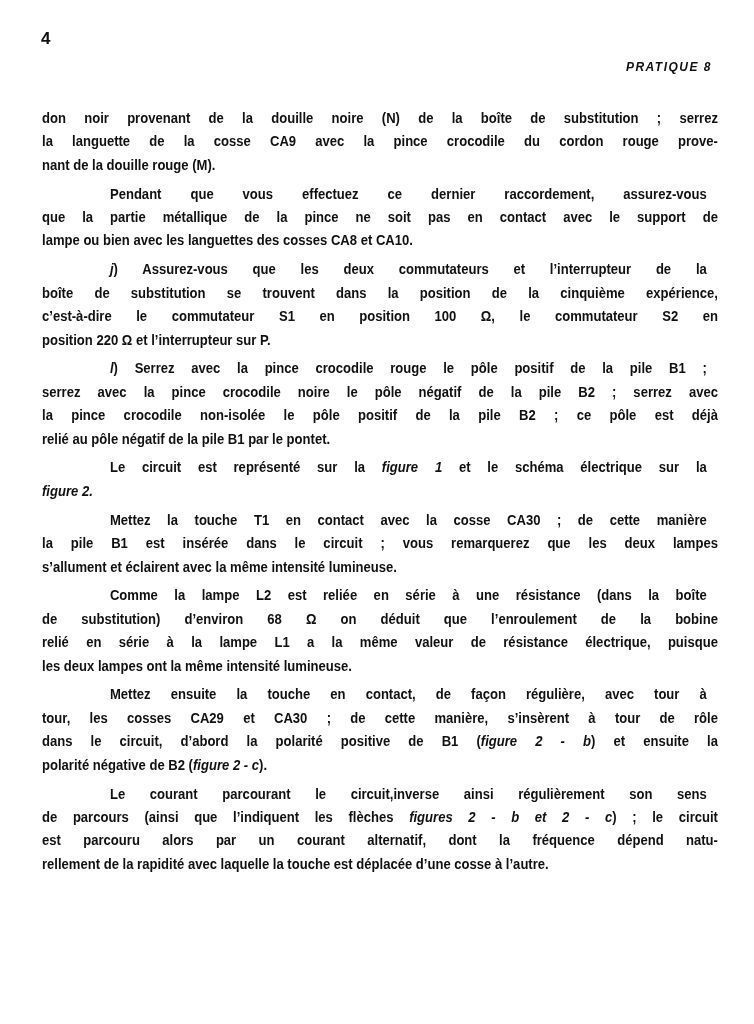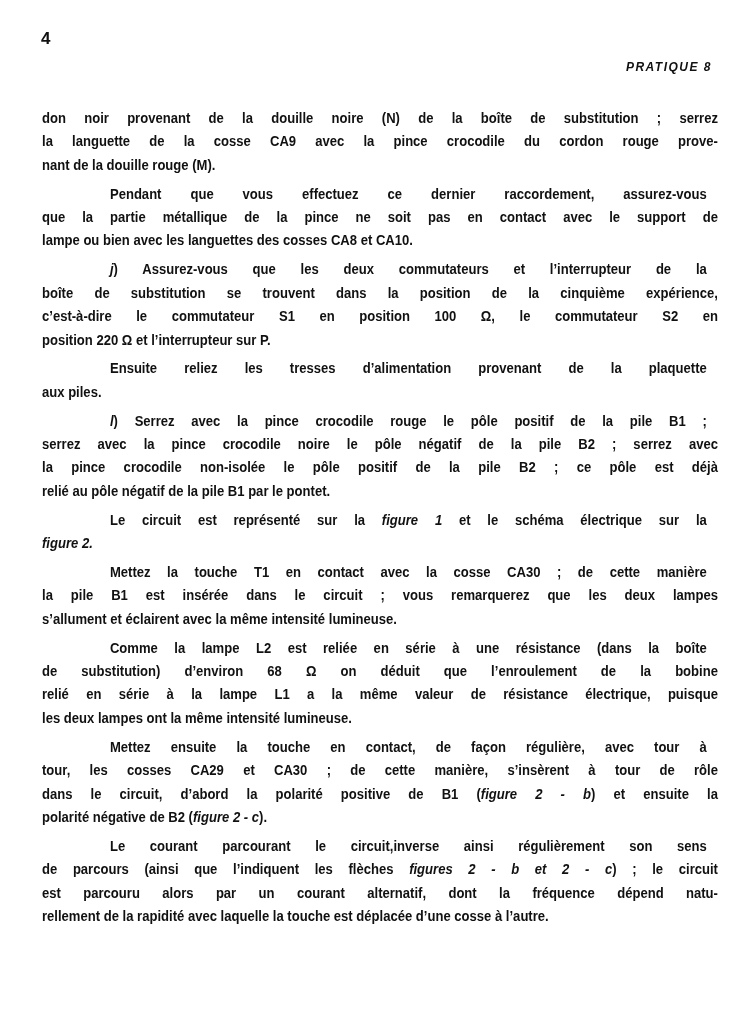--- a/index.html
+++ b/index.html
@@ -52,24 +52,20 @@
         <span class="line"><span>que la partie métallique de la pince ne soit pas en contact avec le support de</span></span>
         <span class="line last"><span>lampe ou bien avec les languettes des cosses CA8 et CA10.</span></span>
       </div>
       <div class="para">
         <span class="line indent"><span class="it">j</span><span>) Assurez-vous que les deux commutateurs et l’interrupteur de la</span></span>
         <span class="line"><span>boîte de substitution se trouvent dans la position de la cinquième expérience,</span></span>
         <span class="line"><span>c’est-à-dire le commutateur S1 en position 100 Ω, le commutateur S2 en</span></span>
         <span class="line last"><span>position 220 Ω  et l’interrupteur sur P.</span></span>
       </div>
       <div class="para">
-        <span class="line indent"><span>Ensuite reliez les tresses d’alimentation provenant de la plaquette</span></span>
-        <span class="line last"><span>aux piles.</span></span>
-      </div>
-      <div class="para">
         <span class="line indent"><span class="it">l</span><span>) Serrez avec la pince crocodile rouge le pôle positif de la pile B1 ;</span></span>
         <span class="line"><span>serrez avec la pince crocodile noire le pôle négatif de la pile B2 ; serrez avec</span></span>
         <span class="line"><span>la pince crocodile non-isolée le pôle positif de la pile B2 ; ce pôle est déjà</span></span>
         <span class="line last"><span>relié au pôle négatif de la pile B1 par le pontet.</span></span>
       </div>
       <div class="para">
         <span class="line indent"><span>Le circuit est représenté sur la </span><span class="it">figure 1</span><span> et le schéma électrique sur la</span></span>
         <span class="line last"><span class="it">figure 2.</span></span>
       </div>
       <div class="para">

